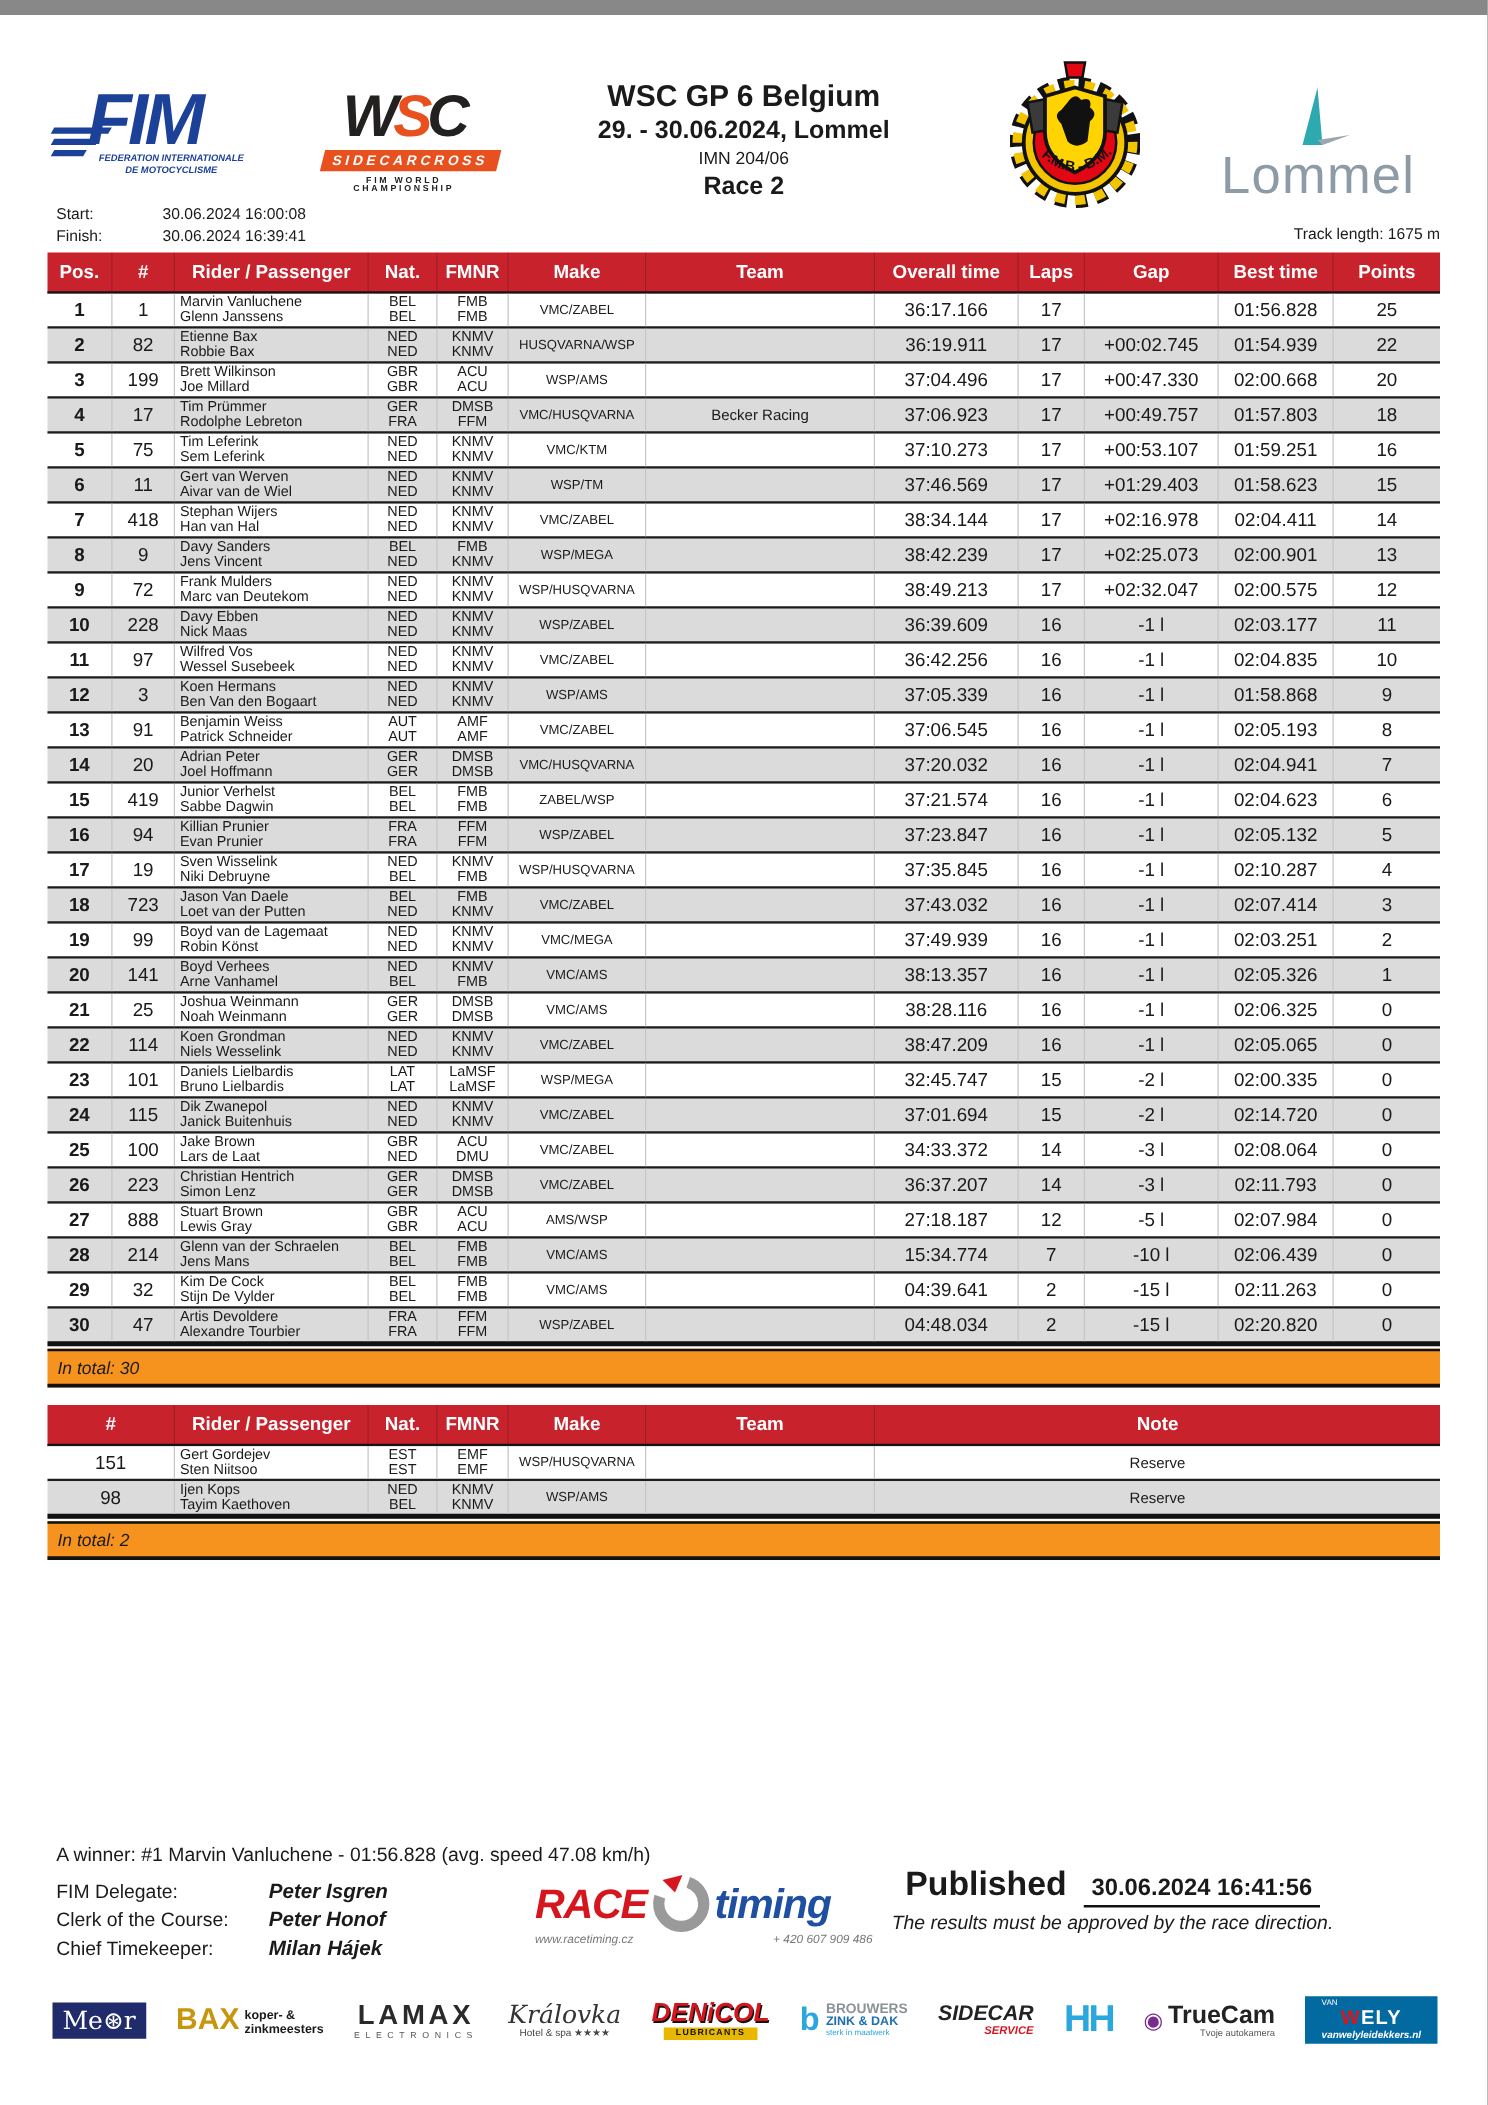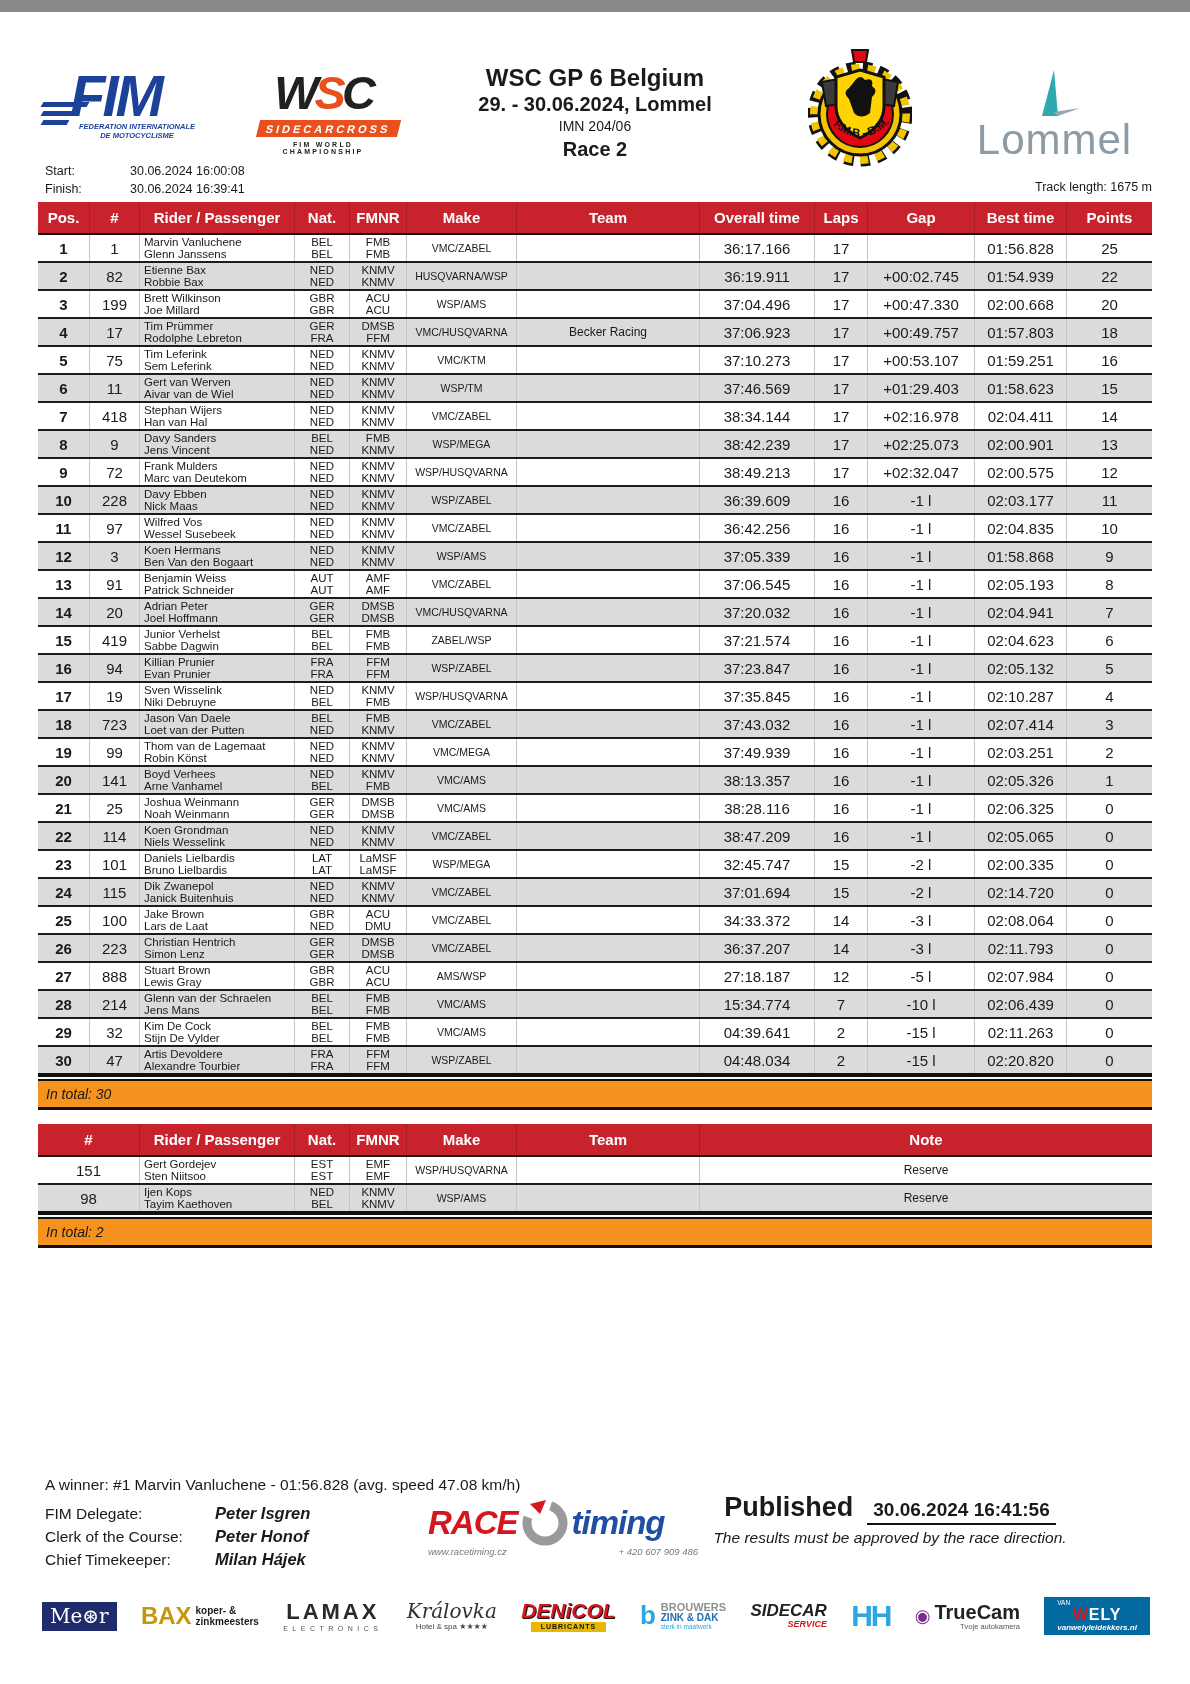--- a/index.html
+++ b/index.html
@@ -79,21 +79,21 @@
   .published{position:absolute;left:690px;top:1480px;width:400px;text-align:center;}
   .pub-row{display:flex;align-items:baseline;justify-content:center;gap:14px;}
   .pub-label{font-size:27px;font-weight:900;}
   .pub-date{font-size:19px;font-weight:bold;border-bottom:2.5px solid #111;padding:0 6px 2px;}
   .pub-note{font-size:15.5px;font-style:italic;margin-top:4px;}
 
   .sponsors{position:absolute;left:42px;top:1580px;width:1108px;display:flex;
             justify-content:space-between;align-items:center;height:48px;}
   .sp{display:flex;flex-direction:column;align-items:center;justify-content:center;line-height:1.05;}
   .sp-meor{background:#1F2B6B;color:#fff;padding:4px 8px;font-family:"DejaVu Serif",serif;font-size:20px;}
-  .sp-bax{flex-direction:row;gap:4px;align-items:center;}
+  .sp-bax{flex-direction:row;gap:4px;align-items:flex-end;}
   .sp-bax .m{color:#C8960C;font-weight:900;font-size:24px;}
   .sp-bax .s{font-size:10px;font-weight:bold;text-align:left;line-height:11px;}
   .sp-lamax .m{font-size:22px;font-weight:bold;letter-spacing:3px;color:#2a2a2a;}
   .sp-lamax .s{font-size:7px;letter-spacing:4.5px;color:#555;margin-top:2px;}
   .sp-kral .m{font-family:"DejaVu Serif",serif;font-style:italic;font-size:20px;color:#333;}
   .sp-kral .s{font-size:8px;color:#444;margin-top:1px;}
   .sp-deni .m{font-size:21px;font-weight:900;font-style:italic;color:#D6161F;text-shadow:1px 1px 0 #111;}
   .sp-deni .s{font-size:7px;font-weight:bold;background:#E8B800;color:#111;padding:1px 10px;letter-spacing:1px;}
   .sp-brw{flex-direction:row;gap:5px;}
   .sp-brw .icon{font-size:26px;font-weight:900;color:#2AA7DF;}
@@ -611,21 +611,21 @@
           <div class="cell c-time">37:43.032</div>
           <div class="cell c-laps">16</div>
           <div class="cell c-gap">-1 l</div>
           <div class="cell c-best">02:07.414</div>
           <div class="cell c-pts">3</div>
         </div>
         <div class="trow">
           <div class="cell c-pos">19</div>
           <div class="cell c-num">99</div>
           <div class="cell two c-rider">
-            <div class="l1">Thom van de Lagemaat</div>
+            <div class="l1">Boyd van de Lagemaat</div>
             <div class="l2">Robin Könst</div>
           </div>
           <div class="cell two c-nat">
             <div class="l1">NED</div>
             <div class="l2">NED</div>
           </div>
           <div class="cell two c-fmnr">
             <div class="l1">KNMV</div>
             <div class="l2">KNMV</div>
           </div>

